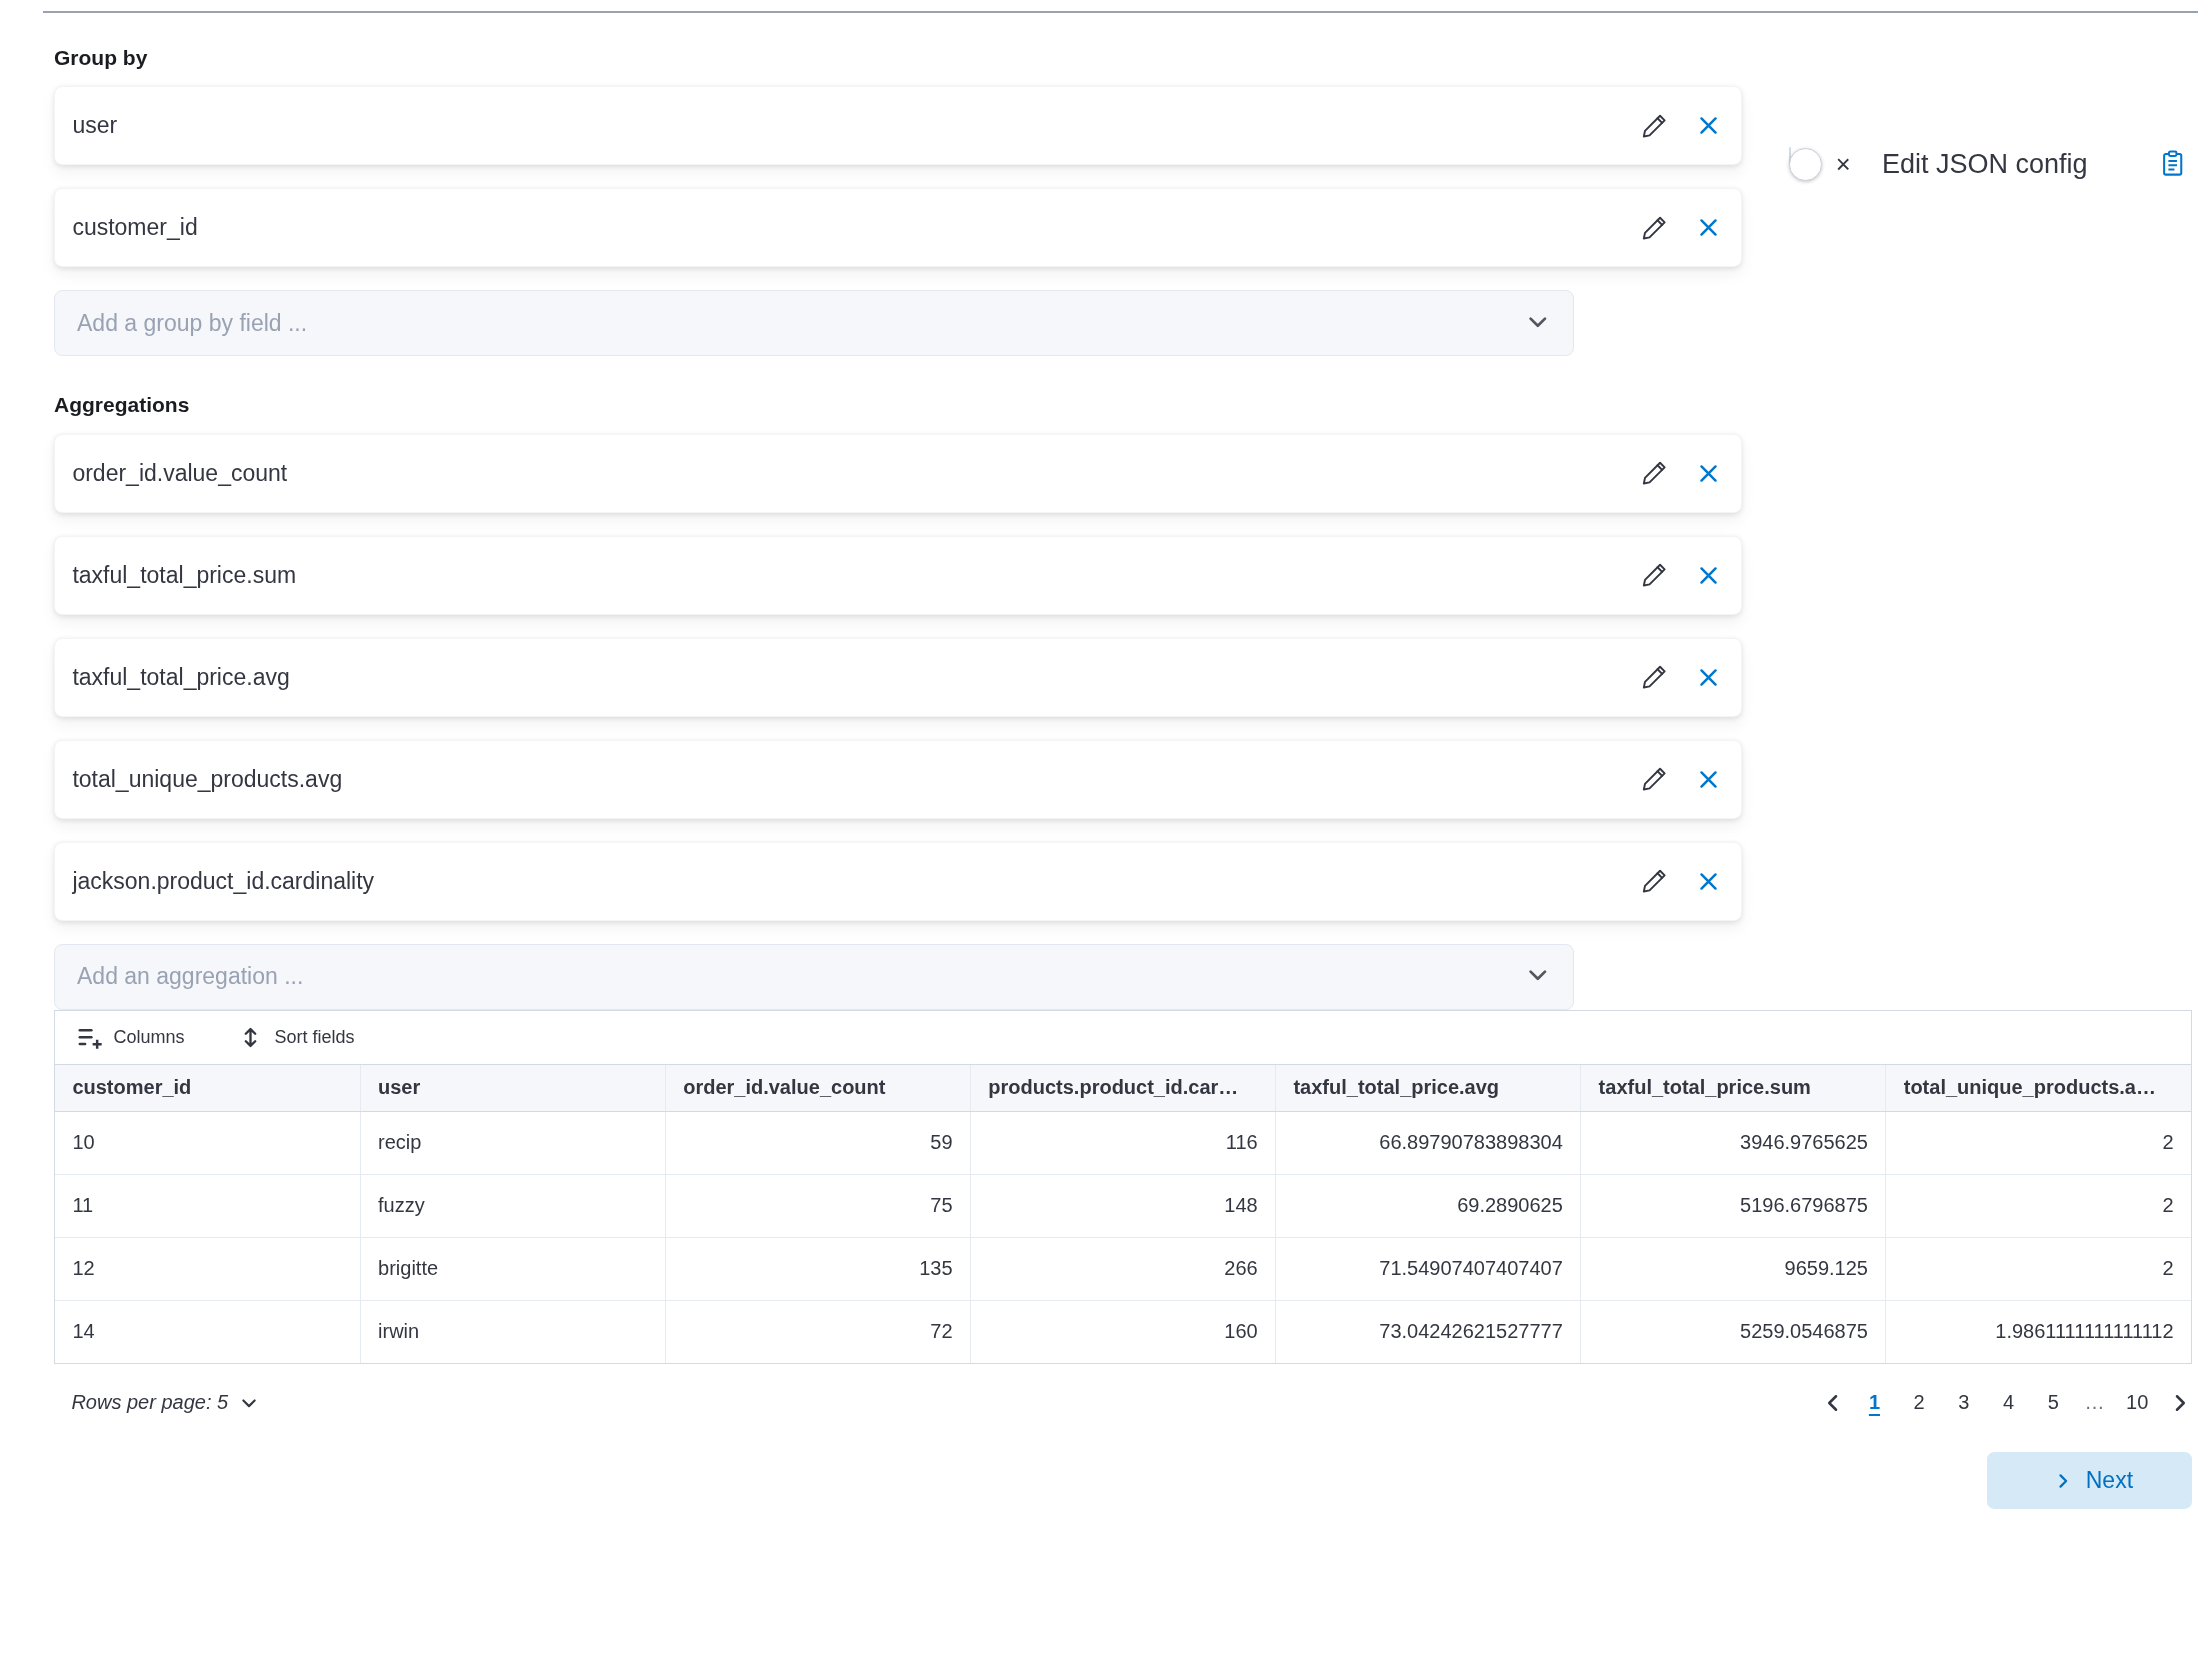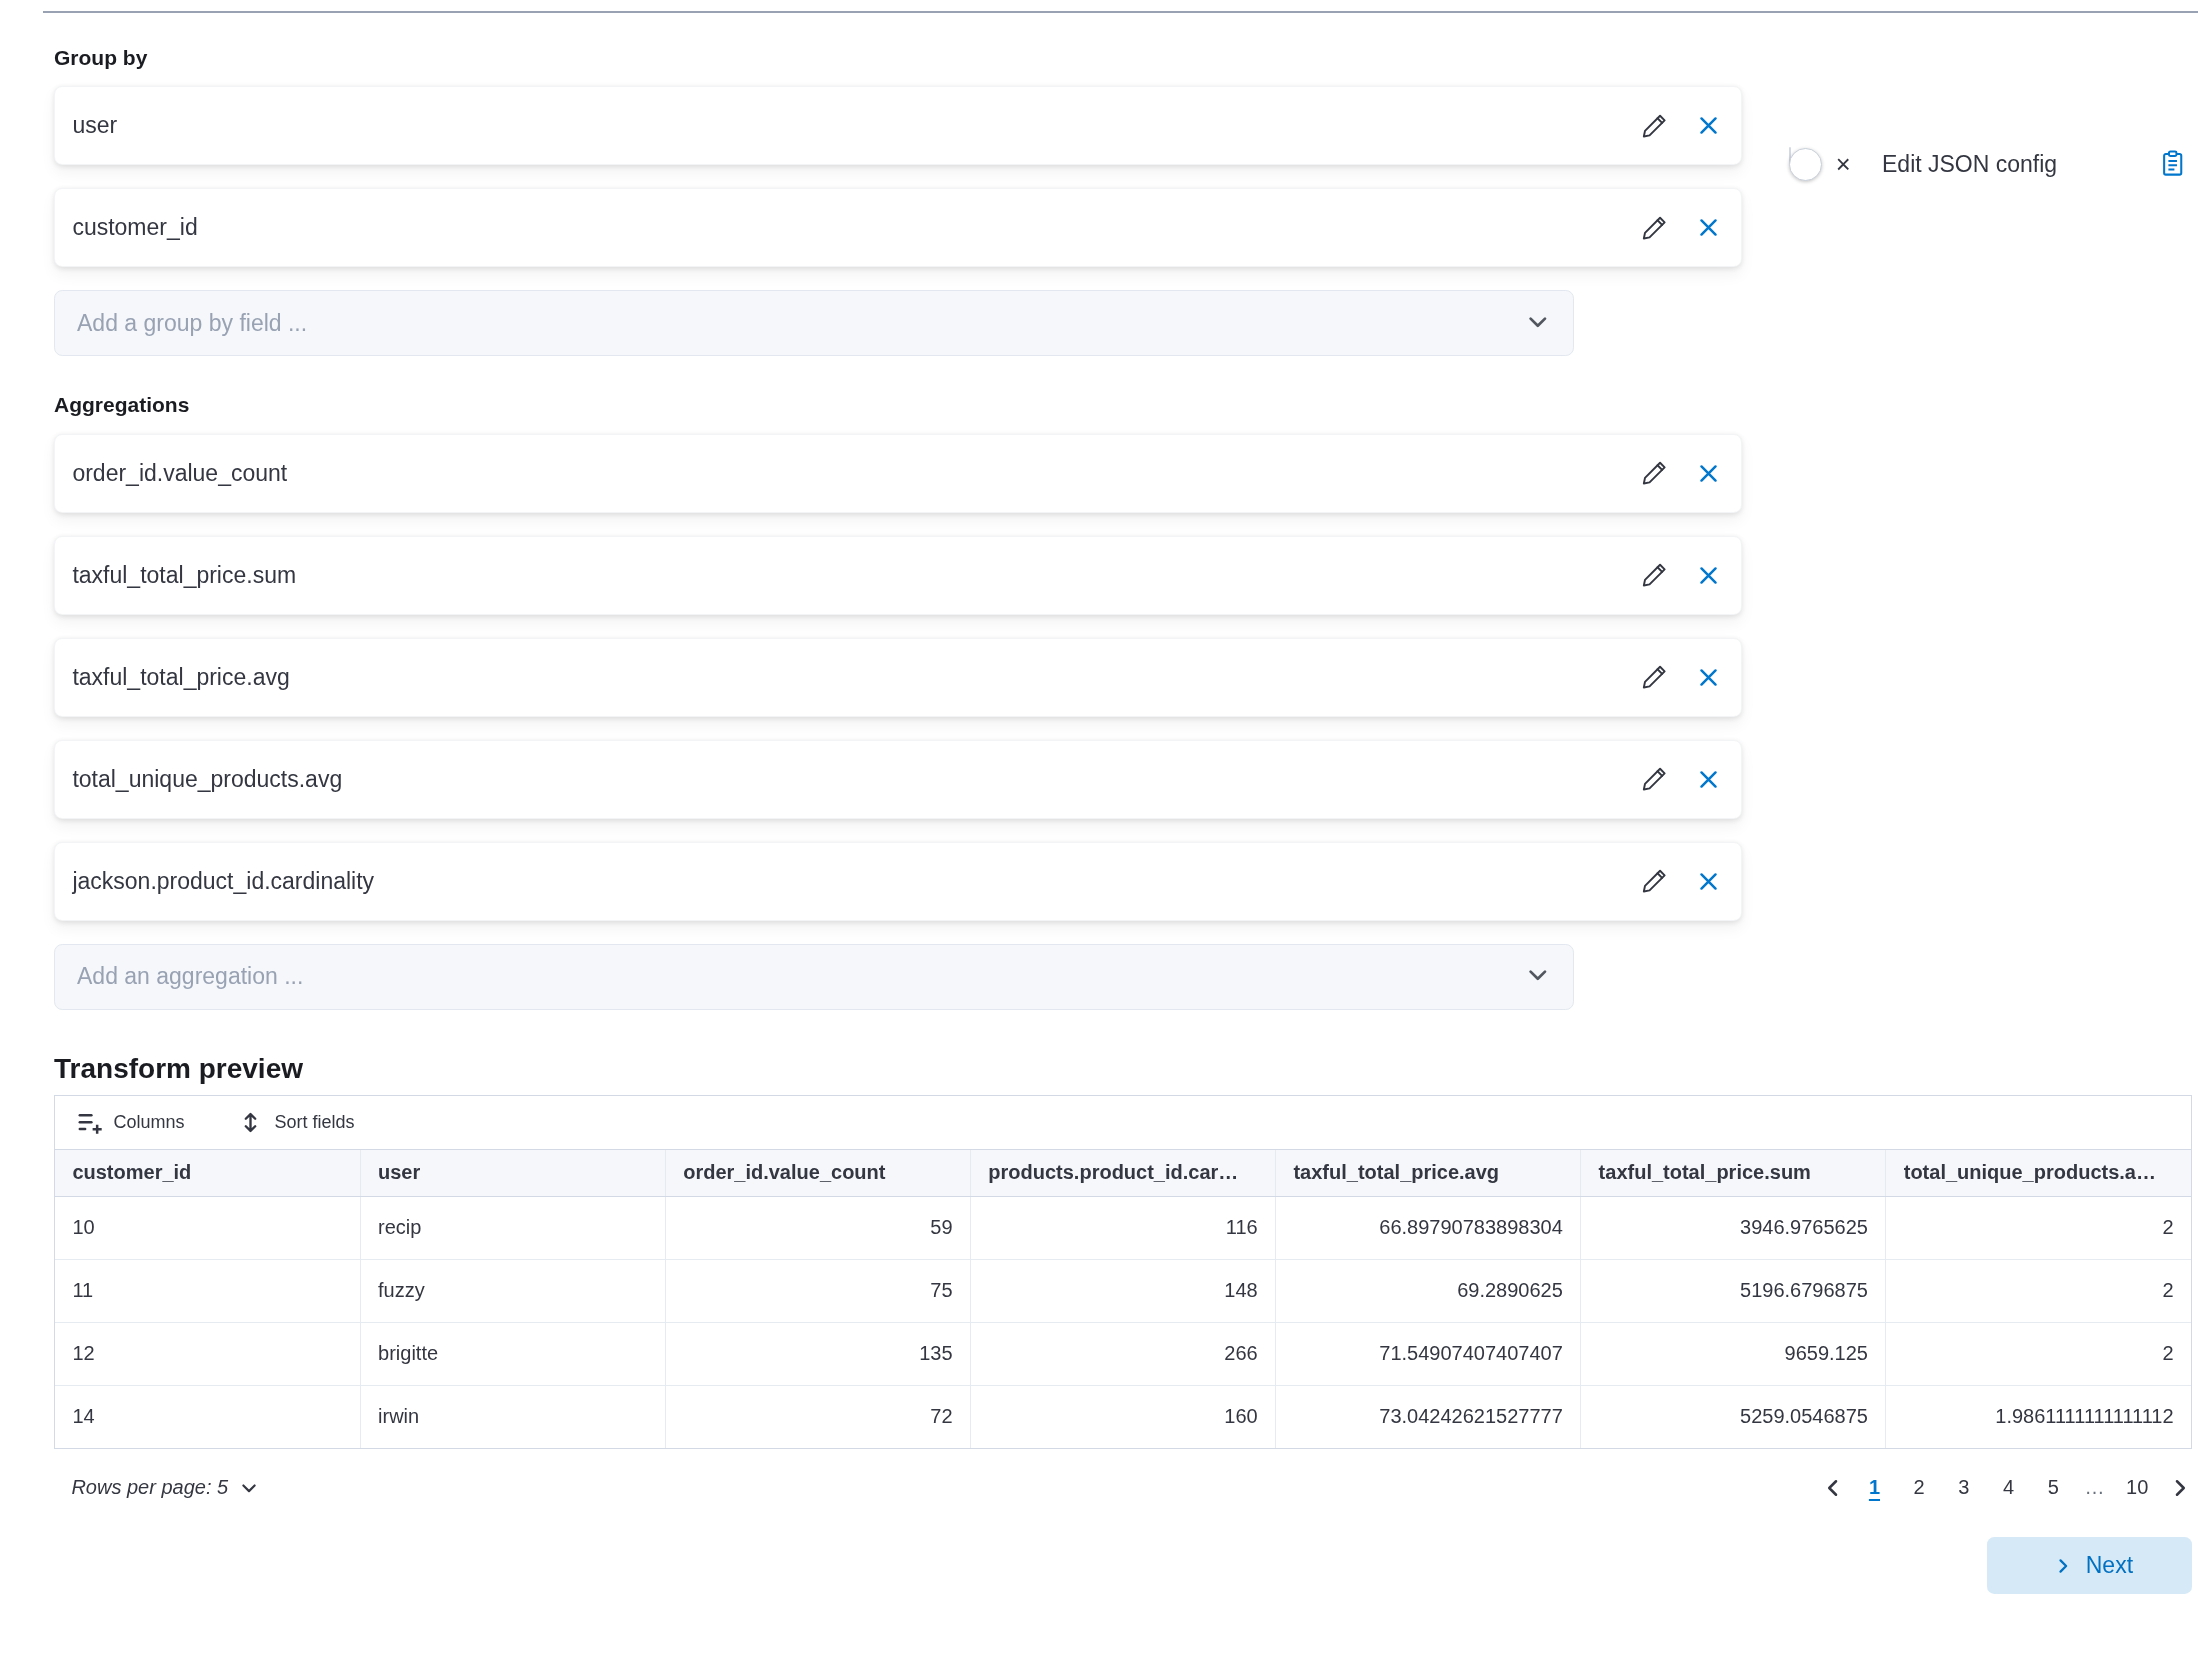--- a/index.html
+++ b/index.html
@@ -73,21 +73,21 @@
     font-family:"Liberation Sans", sans-serif;
     padding-left:13px;
   }
   .next-btn svg { width:20px; height:20px; }
 
   .json-config { position:absolute; left:1789px; top:102px; width:397px; display:flex; align-items:center; }
   .switch { position:relative; width:69px; height:33px; cursor:pointer; flex:none; }
   .switch-track { width:100%; height:100%; border-radius:16.4px; background:#eef1f6; border:0.9px solid #d3dae6; }
   .switch-thumb { position:absolute; left:0; top:0; width:33px; height:33px; border-radius:50%; background:#fff; border:0.9px solid #c9d0da; box-shadow:0 0.9px 3.7px rgba(0,0,0,0.22); }
   .switch-cross { position:absolute; right:7.3px; top:50%; transform:translateY(-52%); font-size:25.6px; color:#343741; line-height:1; }
-  .json-label { margin-left:24px; font-size:23px; color:#343741; cursor:pointer; white-space:nowrap;text-align:right; }
+  .json-label { margin-left:24px; font-size:27px; color:#343741; cursor:pointer; white-space:nowrap;text-align:right; }
   .copy-btn { margin-left:auto; background:none; border:none; padding:0; color:#0077cc; cursor:pointer; }
   .copy-btn svg { width:27.4px; height:31px; }
 </style>
 </head>
 <body>
 
 <div class="top-divider"></div>
 
 <div class="content">
 
@@ -237,21 +237,20 @@
     <span class="json-label">Edit JSON config</span>
     <button class="copy-btn">
       <svg viewBox="0 0 16 16" fill="none" stroke="currentColor" stroke-width="1.2">
         <rect x="3" y="2.4" width="10" height="12.1" rx="1"></rect>
         <rect x="5.8" y="1" width="4.4" height="2.6" rx="0.8" fill="#ffffff"></rect>
         <path d="M5.5 6.5h5M5.5 9h5M5.5 11.5h3.5"></path>
       </svg>
     </button>
   </div>
 
-  <div class="preview-title">Transform preview</div>
 
   <div class="grid-box">
     <div class="grid-toolbar">
       <button class="toolbar-btn">
         <svg viewBox="0 0 16 16" fill="currentColor">
             <rect x="1" y="2.6" width="9" height="1.6" rx="0.8"></rect>
             <rect x="1" y="7" width="9" height="1.6" rx="0.8"></rect>
             <rect x="1" y="11.4" width="5" height="1.6" rx="0.8"></rect>
             <path d="M12.1 9.4h1.6v2.1H15.8v1.6h-2.1v2.1h-1.6v-2.1H10v-1.6h2.1z"></path>
           </svg>

